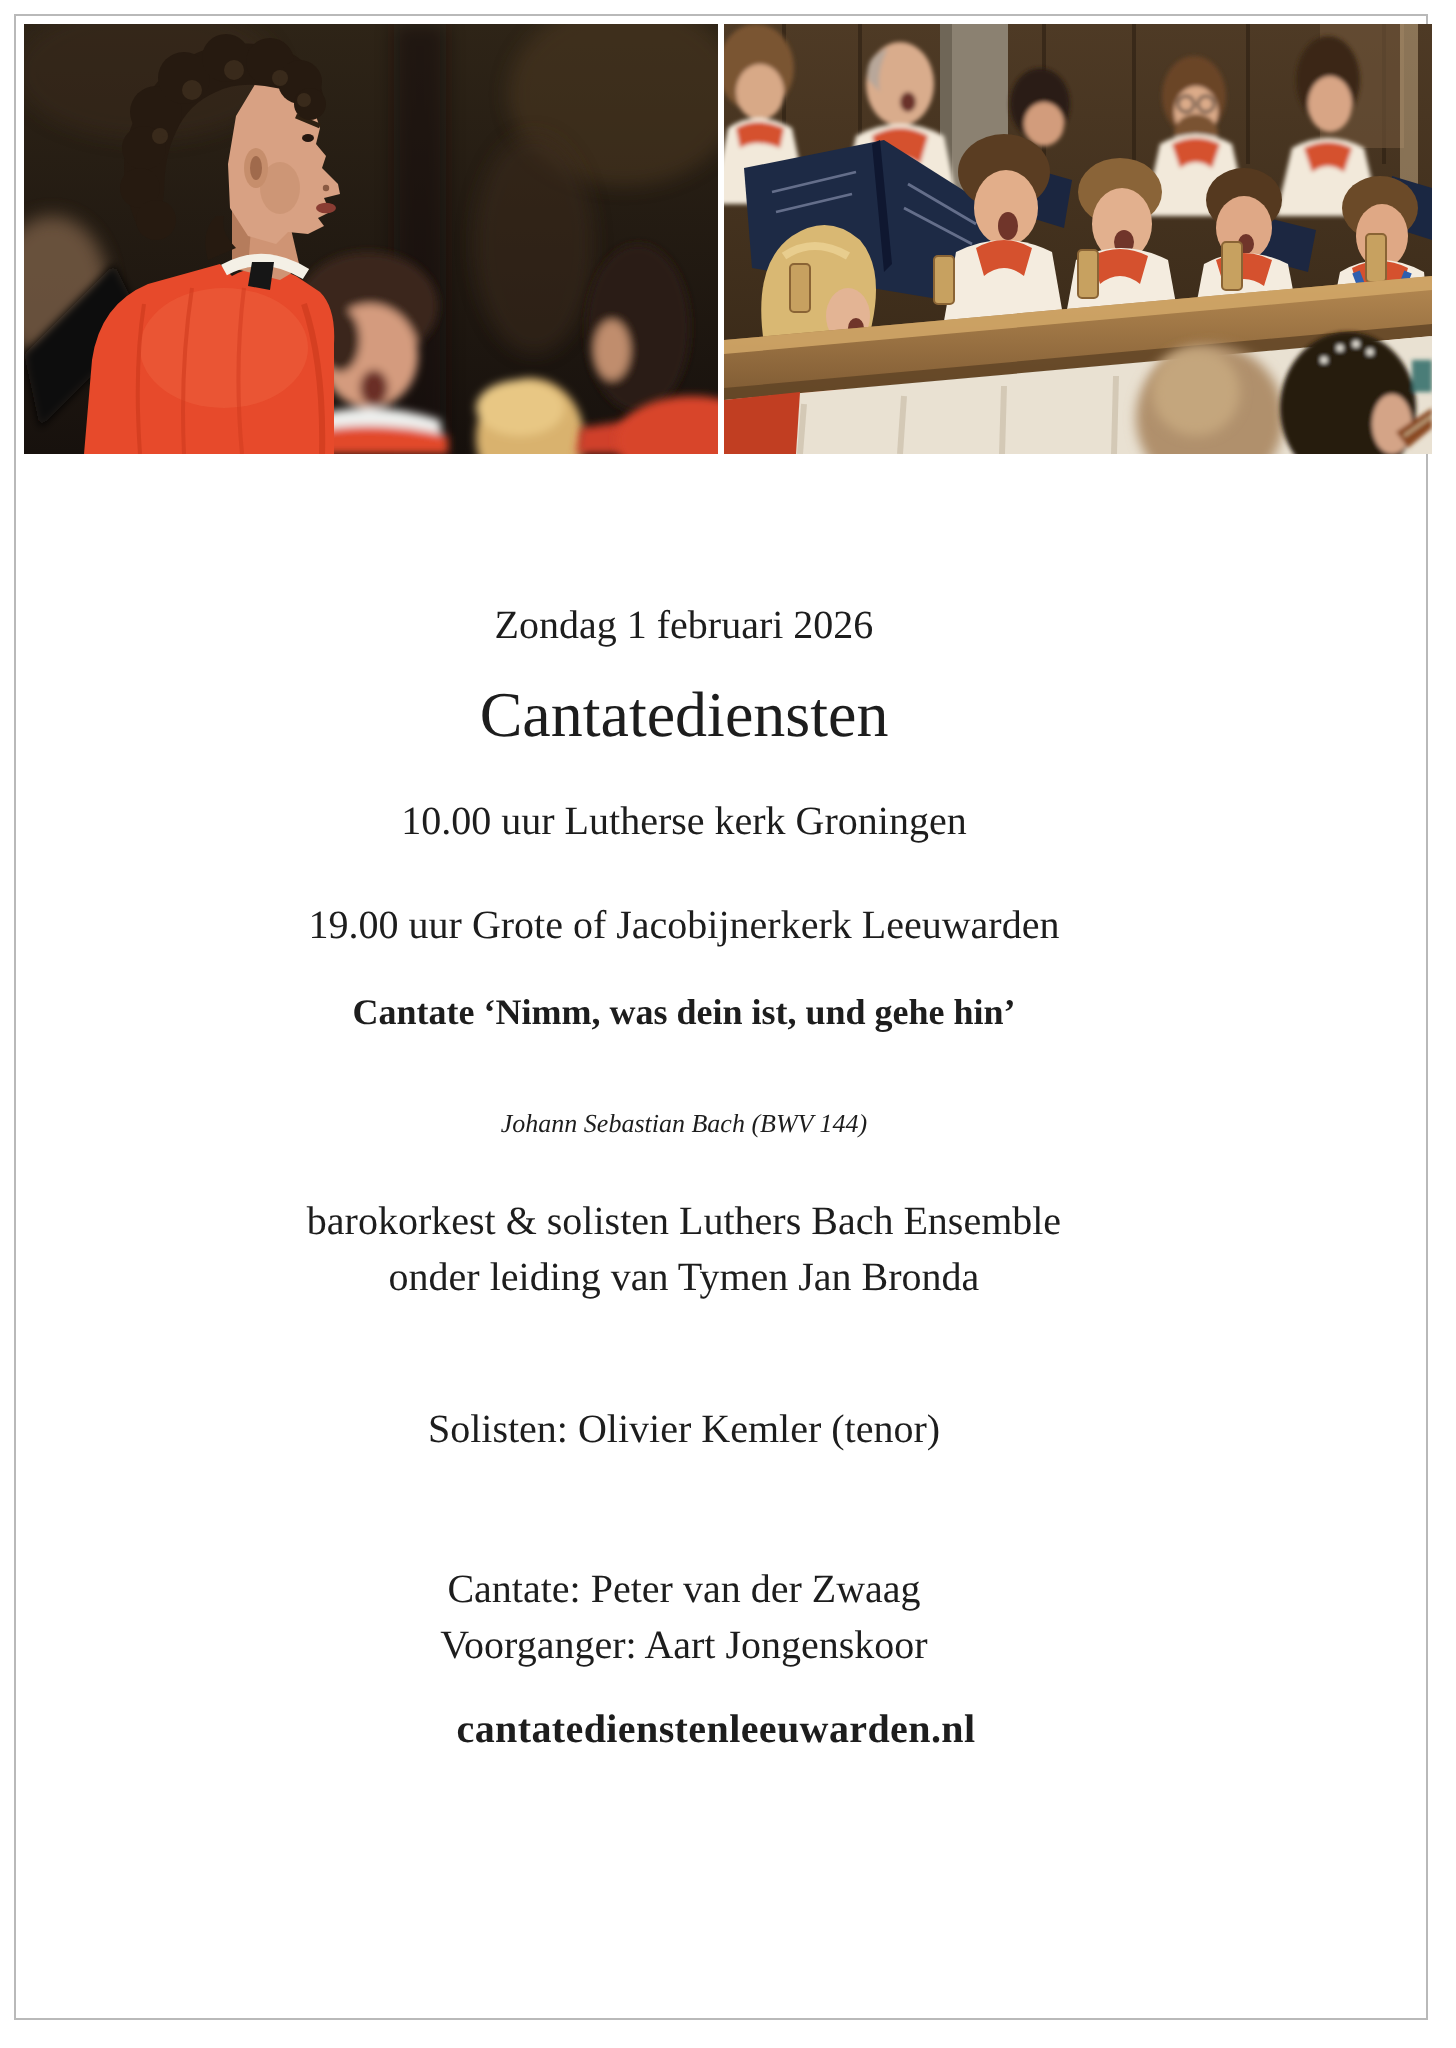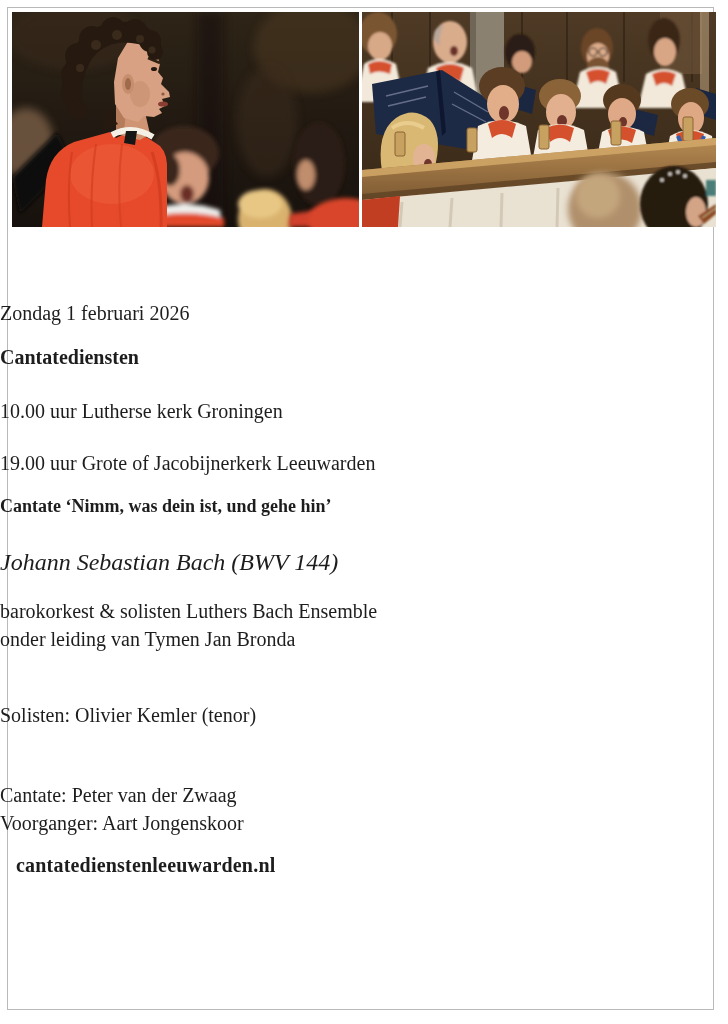--- a/index.html
+++ b/index.html
@@ -13,29 +13,29 @@
     border:1px solid #b9b9b9;background:#ffffff;box-sizing:border-box;
   }
   .photo-row{
     position:absolute;left:12px;top:12px;width:704px;height:215px;
     display:flex;gap:3px;
   }
   .photo{height:215px;display:block;}
   .photo.left{width:347px;}
   .photo.right{width:354px;}
   .line{
-    position:absolute;left:0;width:660px;
+    position:absolute;left:12px;width:660px;text-align:center;
     font-size:20px;line-height:22px;margin:0;font-weight:normal;
   }
   .date-line{top:302px;}
-  .series-title{top:342px;font-size:20px;line-height:30px;font-weight:bold;}
+  .series-title{top:342px;font-size:32px;line-height:30px;font-weight:normal;}
   .venue-1{top:400px;}
   .venue-2{top:452px;}
   .cantata-title{top:491px;font-size:18px;line-height:31px;font-weight:bold;}
-  .composer-line{top:551px;font-size:24px;font-style:italic;}
+  .composer-line{top:551px;font-size:13px;font-style:italic;}
   .performers-block{top:597px;line-height:28px;}
   .soloists-block{top:701px;line-height:28px;}
   .officials-block{top:781px;line-height:28px;}
   .website-line{top:854px;font-weight:bold;letter-spacing:.2px;padding-left:16px;}
 </style>
 </head>
 <body>
 
 <div class="page"></div>
 

